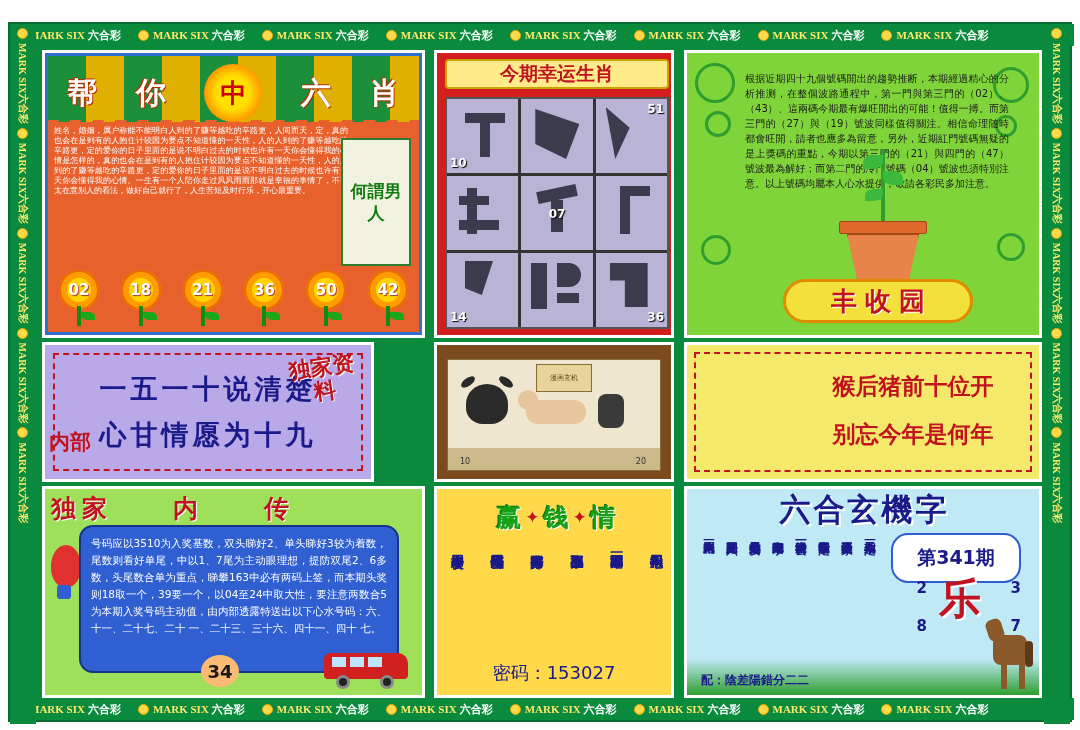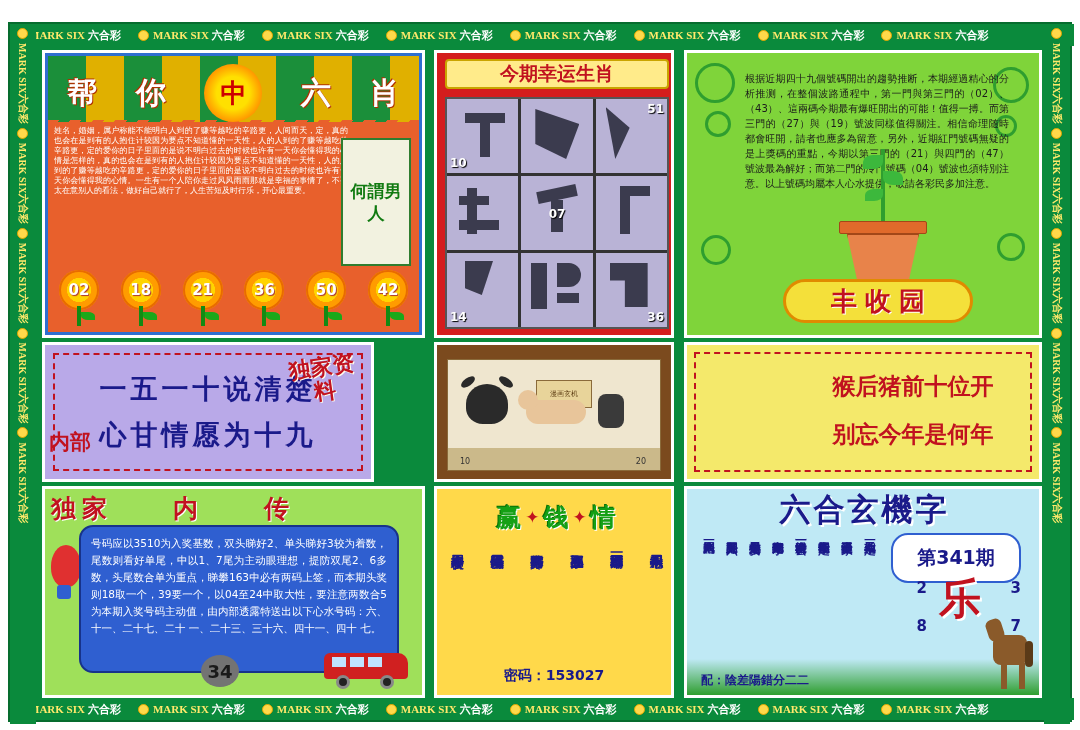--- a/index.html
+++ b/index.html
@@ -198,21 +198,21 @@
     position:absolute; left:4px; bottom:4px; width:52px; height:44px;
     color:#c1121f; font-size:21px; font-weight:bold; line-height:22px;
   }
 
   
   .p5 { left:398px; top:296px; width:240px; height:140px;
         background:#7b4a1e; border:3px solid #ffffff; }
   .p5-img { position:absolute; left:10px; top:14px; width:214px; height:112px;
             background:#efe6cf; border:1px solid #8a6a3a; overflow:hidden; }
   .p5-lbl { position:absolute; font-size:8px; color:#333; }
-  .p5-tag { position:absolute; left:88px; top:20px; width:56px; height:28px;
+  .p5-tag { position:absolute; left:88px; top:4px; width:56px; height:28px;
             background:#e8d49a; border:1px solid #8a6a3a; font-size:7px;
             display:flex; align-items:center; justify-content:center; color:#5a3a10;}
 
   
   .p6 { left:648px; top:296px; width:358px; height:140px;
         background:#f4e96b; border:3px solid #ffffff; }
   .p6-dash { position:absolute; inset:7px; border:2px dashed #c1121f; }
   .p6-burst {
     position:absolute; left:10px; top:22px; width:92px; height:84px;
   }
@@ -259,21 +259,21 @@
               background:#2f5fd0; border-radius:3px; }
   .bus { position:absolute; right:14px; bottom:6px; width:84px; height:40px; }
   .bus-body { position:absolute; left:0; top:4px; width:84px; height:26px;
               background:#d02020; border-radius:6px 10px 4px 4px; }
   .bus-win { position:absolute; top:8px; width:14px; height:10px; background:#bfe4ff; }
   .wheel { position:absolute; bottom:0; width:14px; height:14px; border-radius:50%;
            background:#222; border:3px solid #888; }
   .badge34 {
     position:absolute; left:156px; bottom:8px; width:38px; height:32px;
     border-radius:50%;
-    background:#737373;
+    background:#fdba74;
     display:flex; align-items:center; justify-content:center;
     font-size:18px; font-weight:bold; color:#1a1a1a;
   }
 
   
   .p8 { left:398px; top:440px; width:240px; height:212px;
         background:#ffd94a; border:3px solid #ffffff; }
   .p8-title {
     position:absolute; left:8px; top:6px; width:222px; height:44px;
     display:flex; align-items:center; justify-content:center; gap:4px;
@@ -283,21 +283,21 @@
     text-shadow:1px 1px 0 #fff, -1px -1px 0 #087008;
   }
   .p8-cols {
     position:absolute; left:12px; top:56px; width:216px; height:118px;
     display:flex; flex-direction:row-reverse; justify-content:space-between;
     color:#1a1a8a; font-size:13px; font-weight:bold; line-height:17px;
   }
   .p8-cols div { writing-mode:vertical-rl; text-orientation:upright; }
   .p8-pass {
     position:absolute; left:0; bottom:10px; width:100%;
-    text-align:center; font-size:14px; font-weight:bold; color:#1a1a8a;
+    text-align:center; font-size:18px; font-weight:normal; color:#1a1a8a;
   }
 
   
   .p9 { left:648px; top:440px; width:358px; height:212px;
         background:#bfe9f5; border:3px solid #ffffff; }
   .p9-title {
     position:absolute; left:0; top:0; width:100%; height:42px;
     display:flex; align-items:center; justify-content:center; gap:3px;
   }
   .p9-title .ch {

